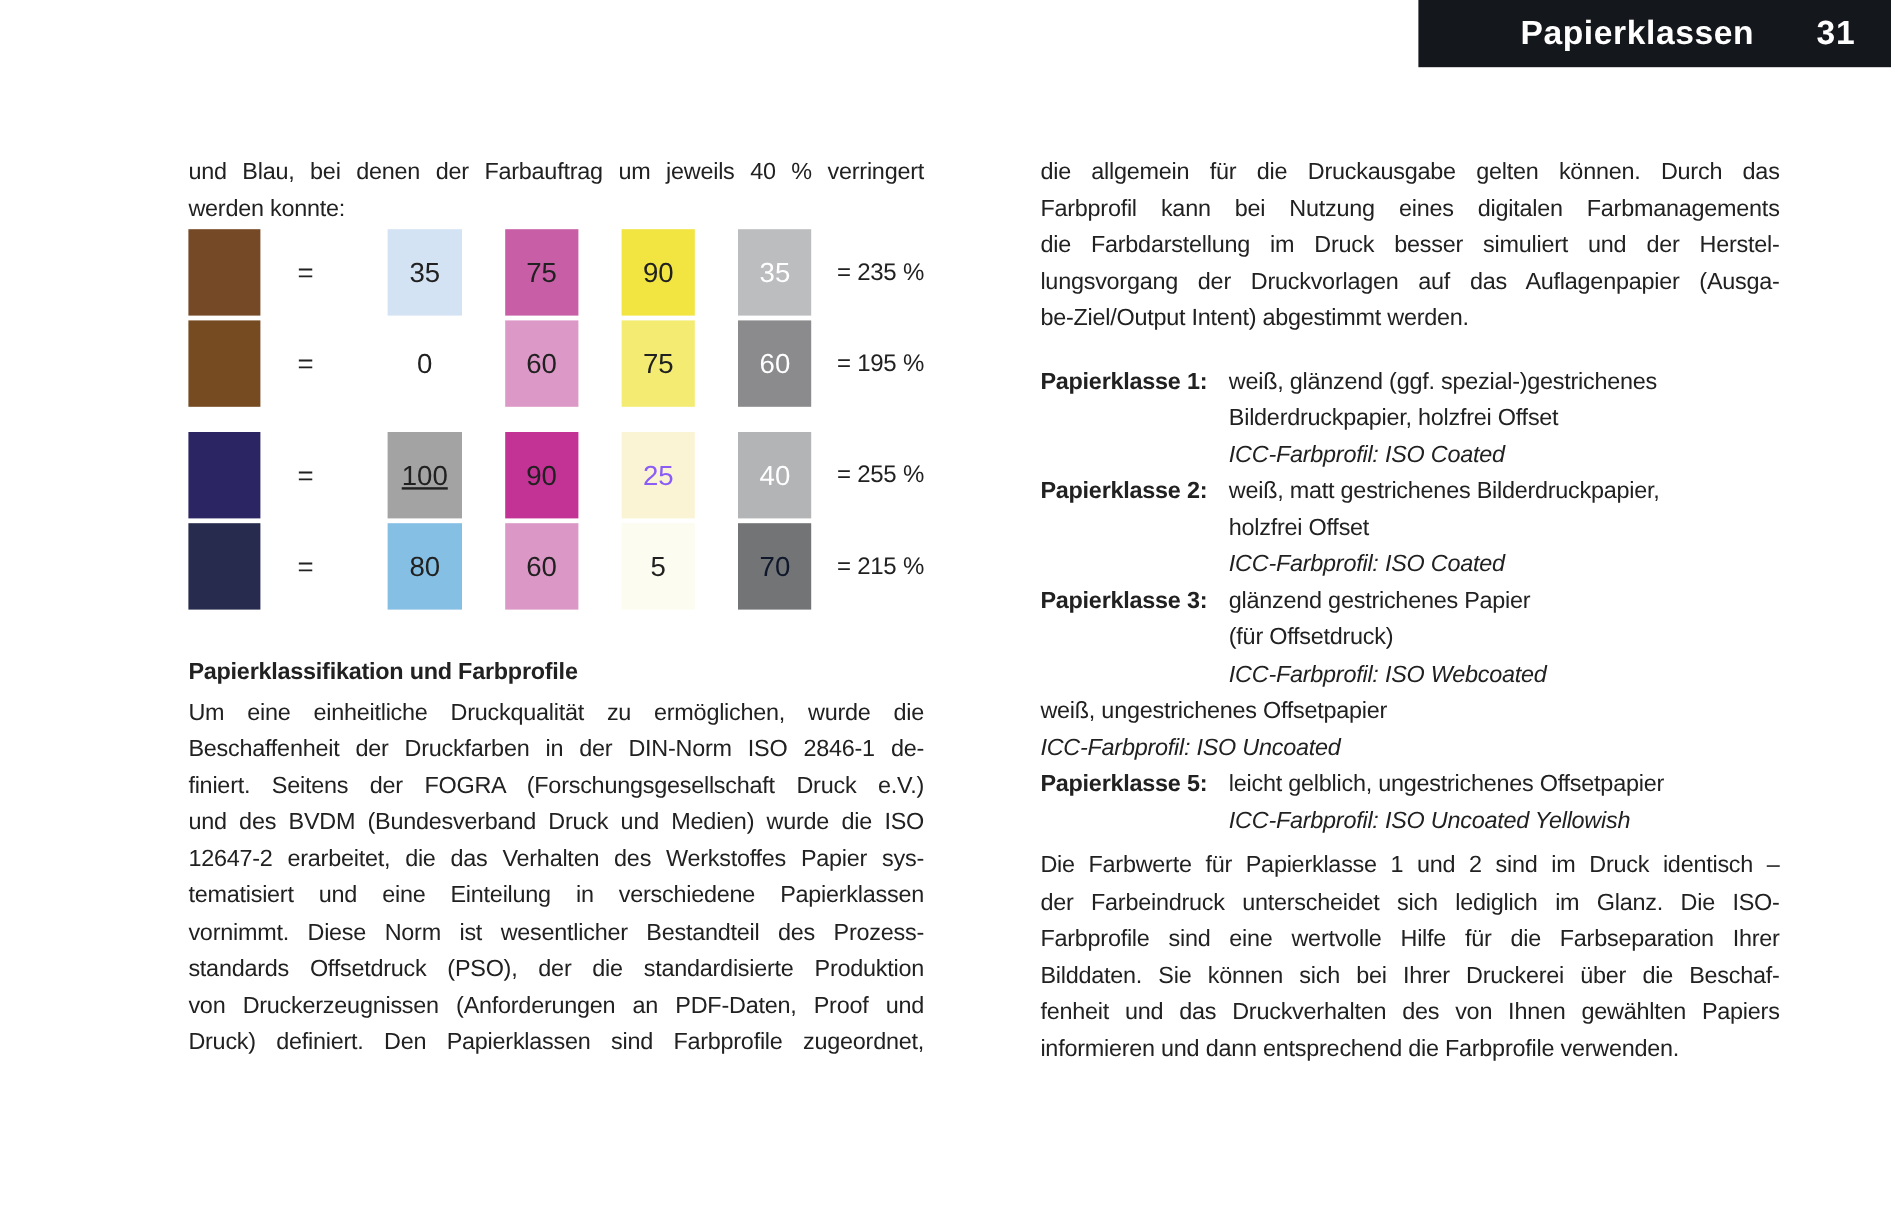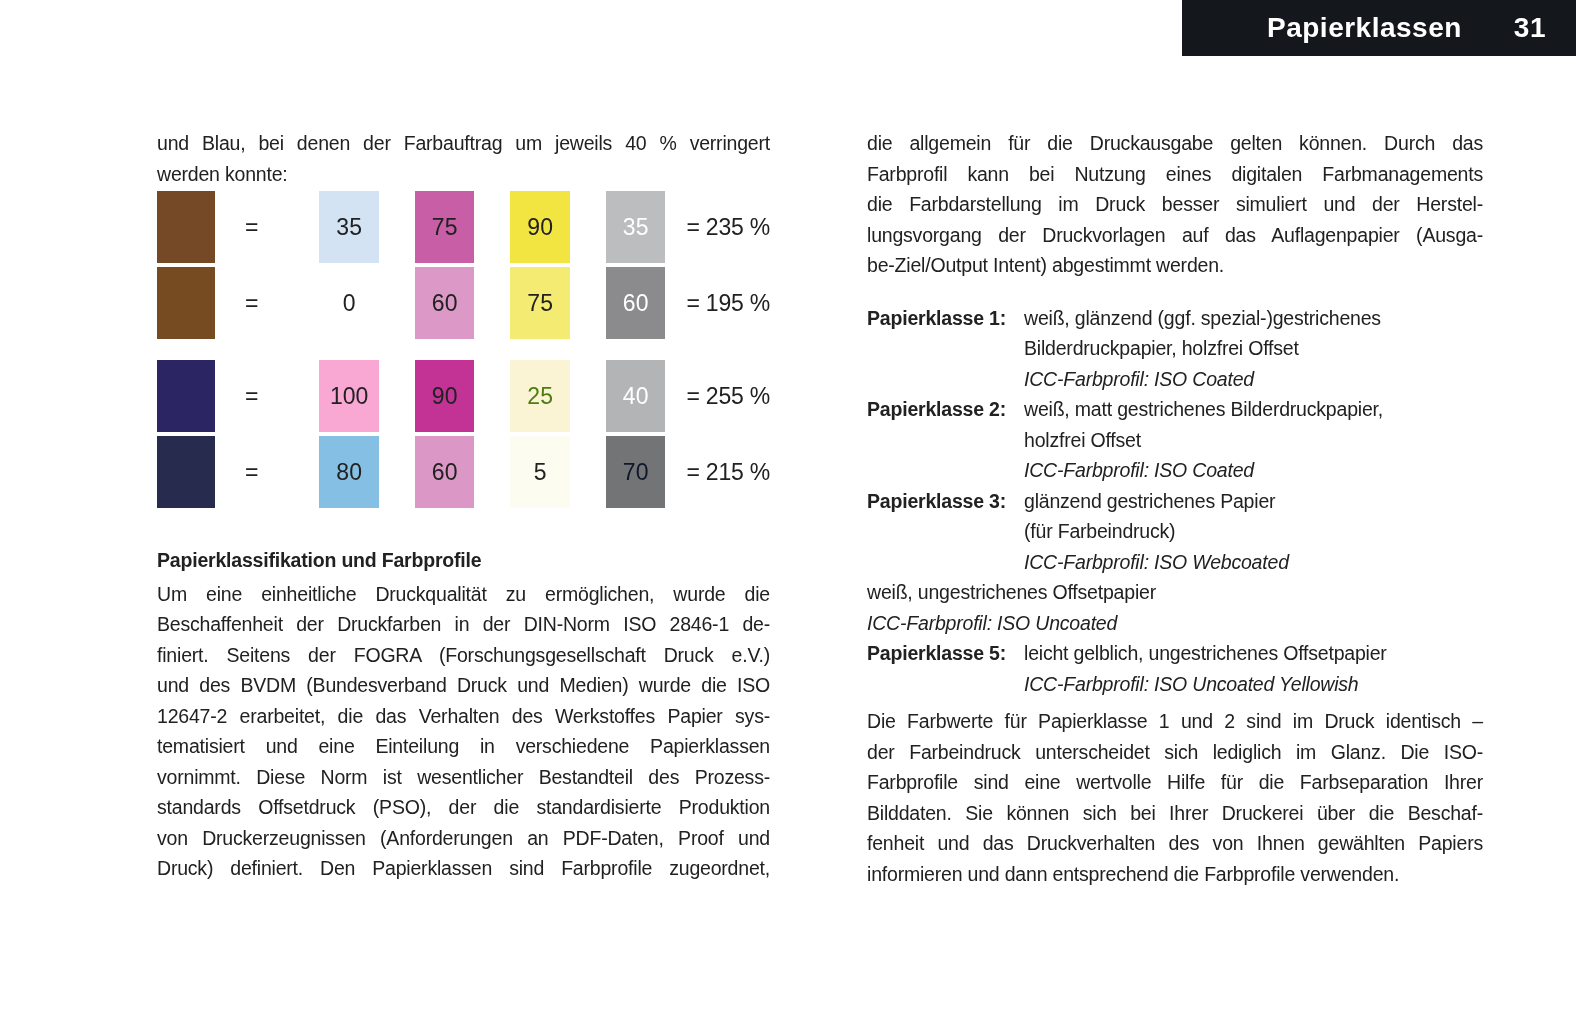--- a/index.html
+++ b/index.html
@@ -29,21 +29,21 @@
   .bold { font-weight:normal; }
   .italic { font-style:italic; }
 
   
   .chart { margin-top:2px; }
   .crow { display:flex; align-items:stretch; height:72px; margin-bottom:4px; }
   .crow-gap { margin-top:21px; }
   .swatch { width:70px; }
   .equals { width:89px; display:flex; align-items:center; justify-content:center; font-size:23px; }
   .cbox { width:72px; margin-right:5px; display:flex; align-items:center; justify-content:center; font-size:23px; letter-spacing:0;margin-left:31px; }
-  .ctotal { display:flex; align-items:center; margin-left:16px; font-size:23px; white-space:pre; }
+  .ctotal { display:flex; align-items:center; margin-left:16px; font-size:20px; white-space:pre; }
 
   .section-heading { font-weight:bold; margin-top:37px; }
   .body-para { margin-top:3px; }
 
   
   .pk-list { margin-top:22px; }
   .pk-item { display:flex; }
   .pk-label { width:157px; flex:0 0 157px; font-weight:bold; white-space:nowrap; }
   .pk-desc { flex:1; }
   .dline { white-space:nowrap; }
@@ -79,23 +79,23 @@
           <div class="equals">=</div>
           <div class="cbox" style="color: rgb(33, 33, 33);">0</div>
           <div class="cbox" style="background: rgb(220, 152, 198); color: rgb(33, 33, 33);">60</div>
           <div class="cbox" style="background: rgb(244, 235, 114); color: rgb(33, 33, 33);">75</div>
           <div class="cbox" style="background: rgb(139, 139, 141); color: rgb(255, 255, 255);">60</div>
           <div class="ctotal">= 195 %</div>
         </div>
         <div class="crow crow-gap">
           <div class="swatch" style="background: rgb(43, 38, 99);"></div>
           <div class="equals">=</div>
-          <div class="cbox" style="background: #f9a8d4; color: rgb(33, 33, 33);">100</div>
+          <div class="cbox" style="background: #a3a3a3; color: rgb(33, 33, 33); text-decoration: underline;">100</div>
           <div class="cbox" style="background: rgb(195, 50, 149); color: rgb(33, 33, 33);">90</div>
-          <div class="cbox" style="background: rgb(250, 244, 213); color: #4d7c0f;">25</div>
+          <div class="cbox" style="background: rgb(250, 244, 213); color: #8b5cf6;">25</div>
           <div class="cbox" style="background: rgb(179, 180, 182); color: rgb(255, 255, 255);">40</div>
           <div class="ctotal">= 255 %</div>
         </div>
         <div class="crow">
           <div class="swatch" style="background: rgb(39, 43, 77);"></div>
           <div class="equals">=</div>
           <div class="cbox" style="background: rgb(133, 191, 228); color: rgb(33, 33, 33);">80</div>
           <div class="cbox" style="background: rgb(219, 151, 197); color: rgb(33, 33, 33);">60</div>
           <div class="cbox" style="background: rgb(253, 252, 240); color: rgb(33, 33, 33);">5</div>
           <div class="cbox" style="background: rgb(115, 116, 118); color: #0f172a;">70</div>
@@ -139,21 +139,21 @@
           <div class="pk-desc">
             <div class="dline">weiß, matt gestrichenes Bilderdruckpapier,</div>
             <div class="dline">holzfrei Offset</div>
             <div class="dline italic">ICC-Farbprofil: ISO Coated</div>
           </div>
         </div>
         <div class="pk-item">
           <div class="pk-label">Papierklasse 3:</div>
           <div class="pk-desc">
             <div class="dline">glänzend gestrichenes Papier</div>
-            <div class="dline">(für Farbeindruck)</div>
+            <div class="dline">(für Offsetdruck)</div>
             <div class="dline italic">ICC-Farbprofil: ISO Webcoated</div>
           </div>
         </div>
         <div class="pk-item">
           <div class="pk-desc">
             <div class="dline">weiß, ungestrichenes Offsetpapier</div>
             <div class="dline italic">ICC-Farbprofil: ISO Uncoated</div>
           </div>
         </div>
         <div class="pk-item">

